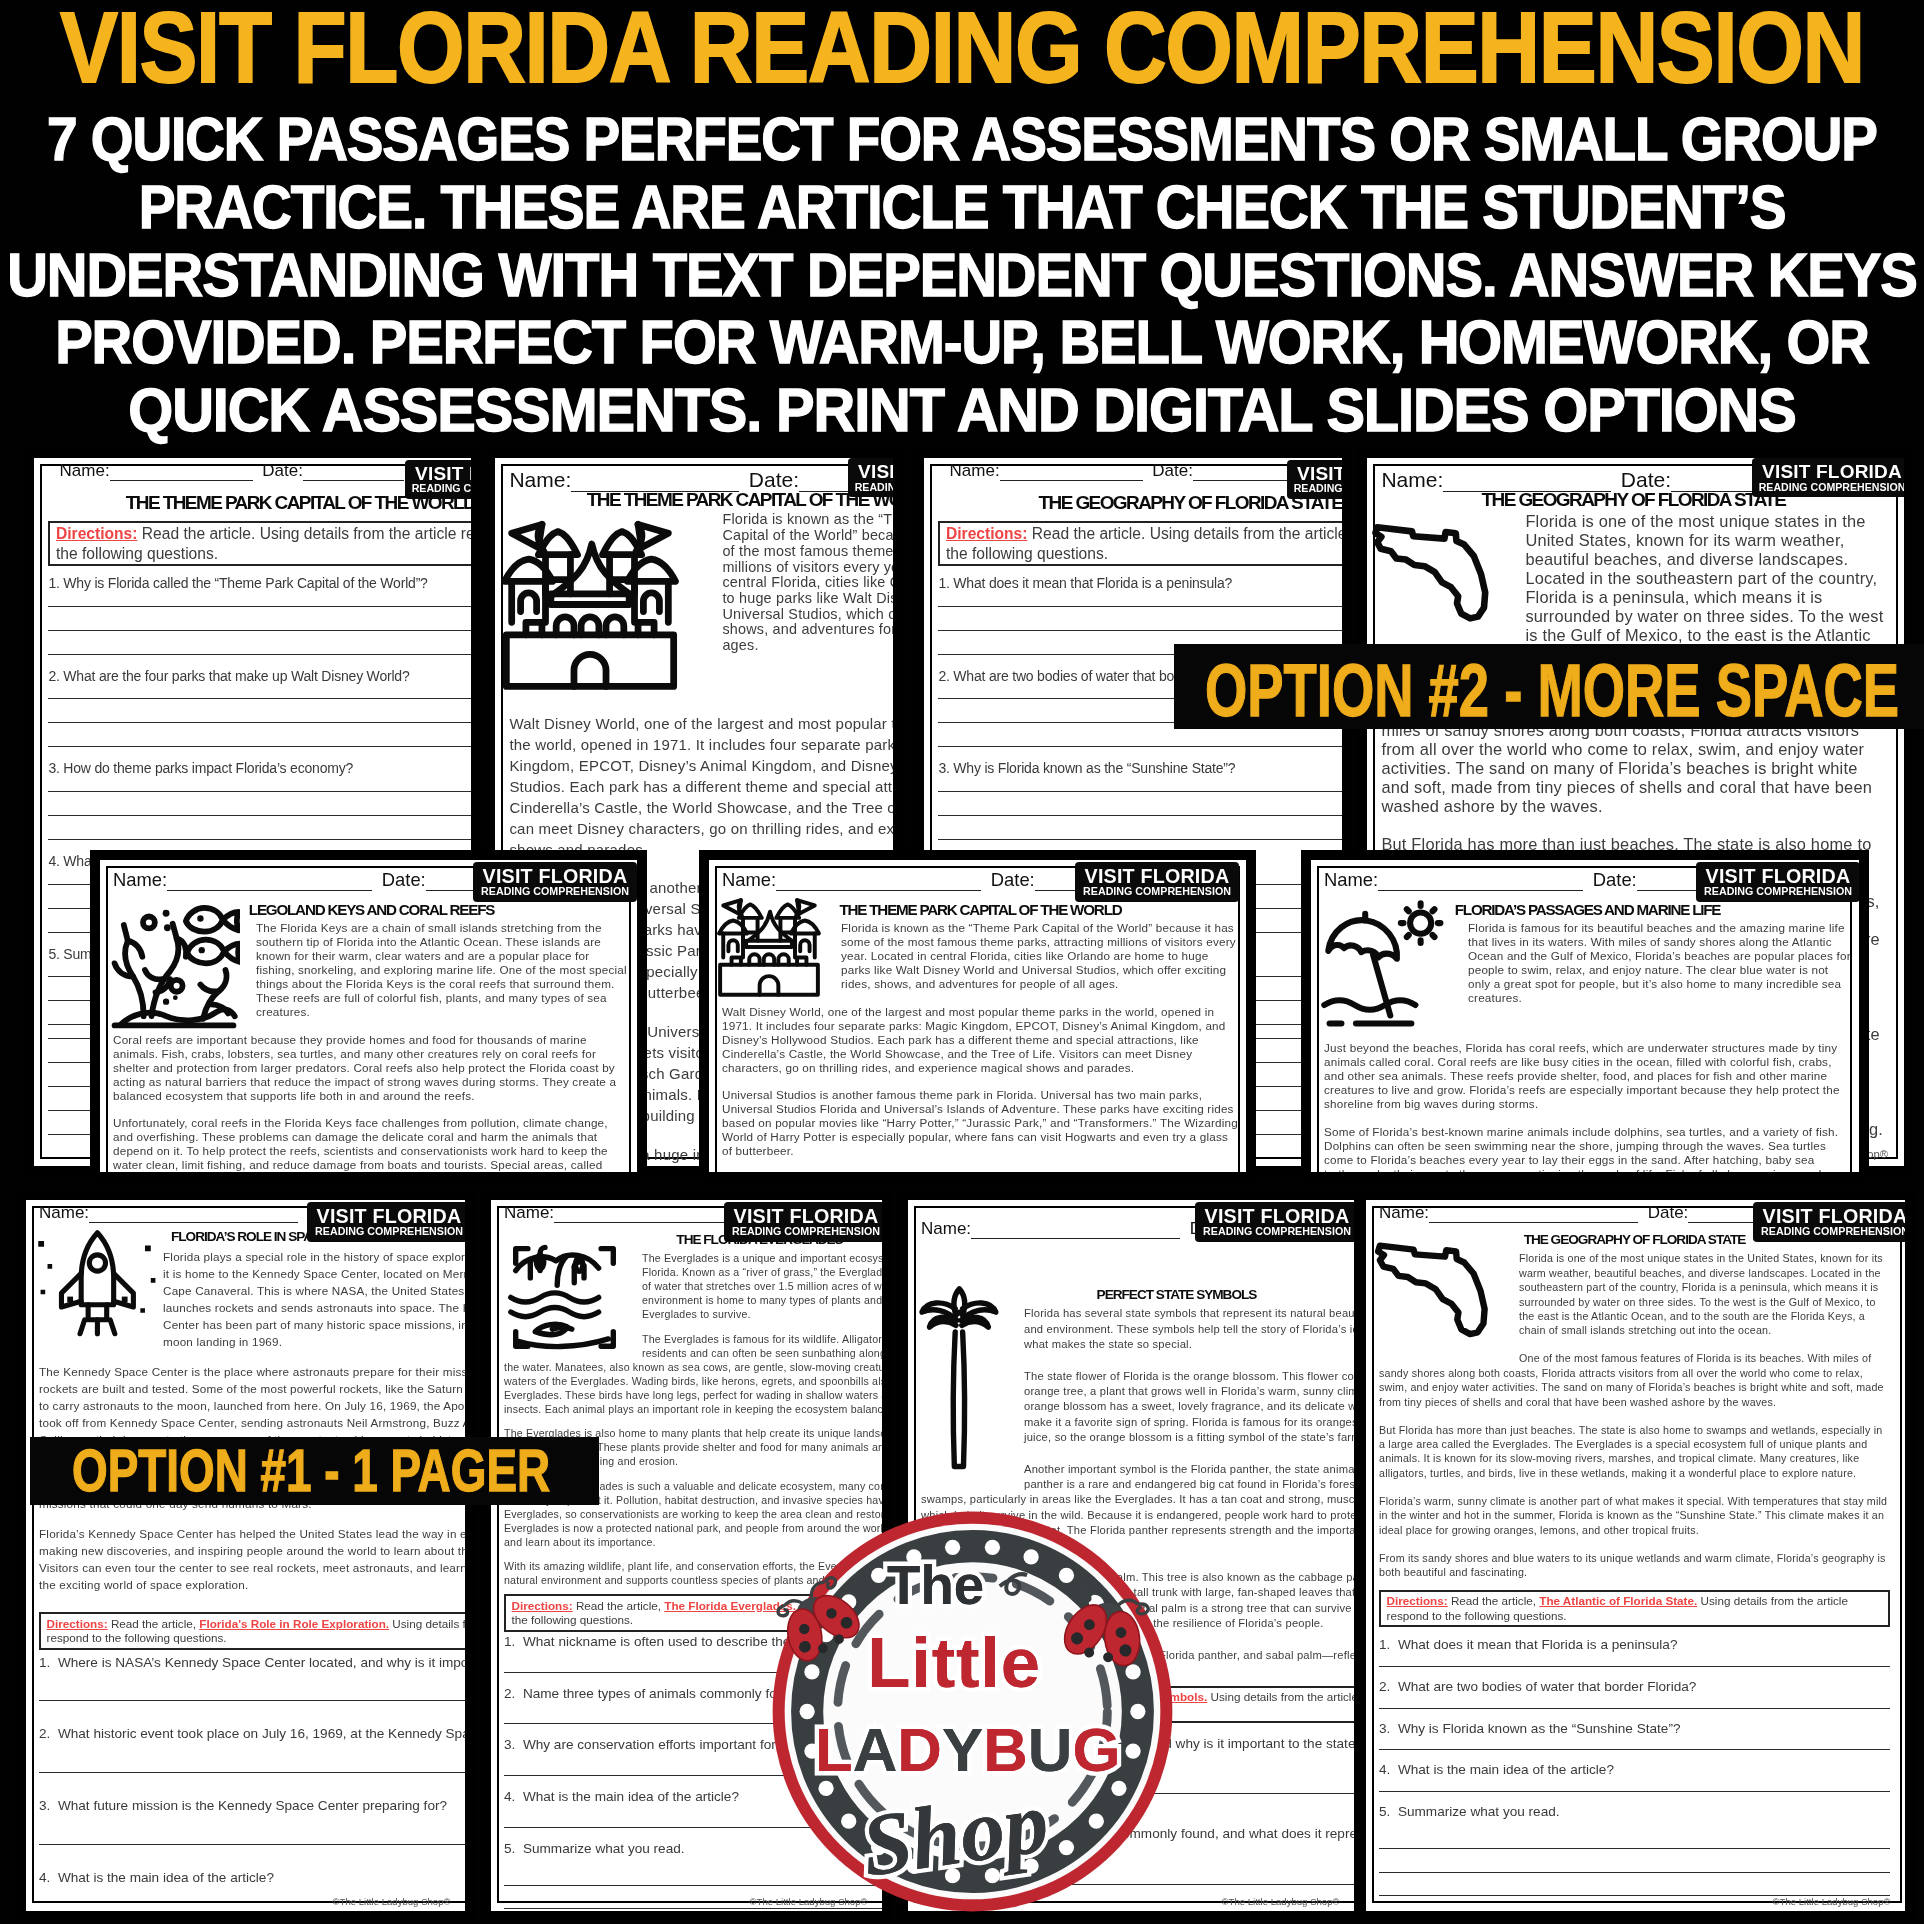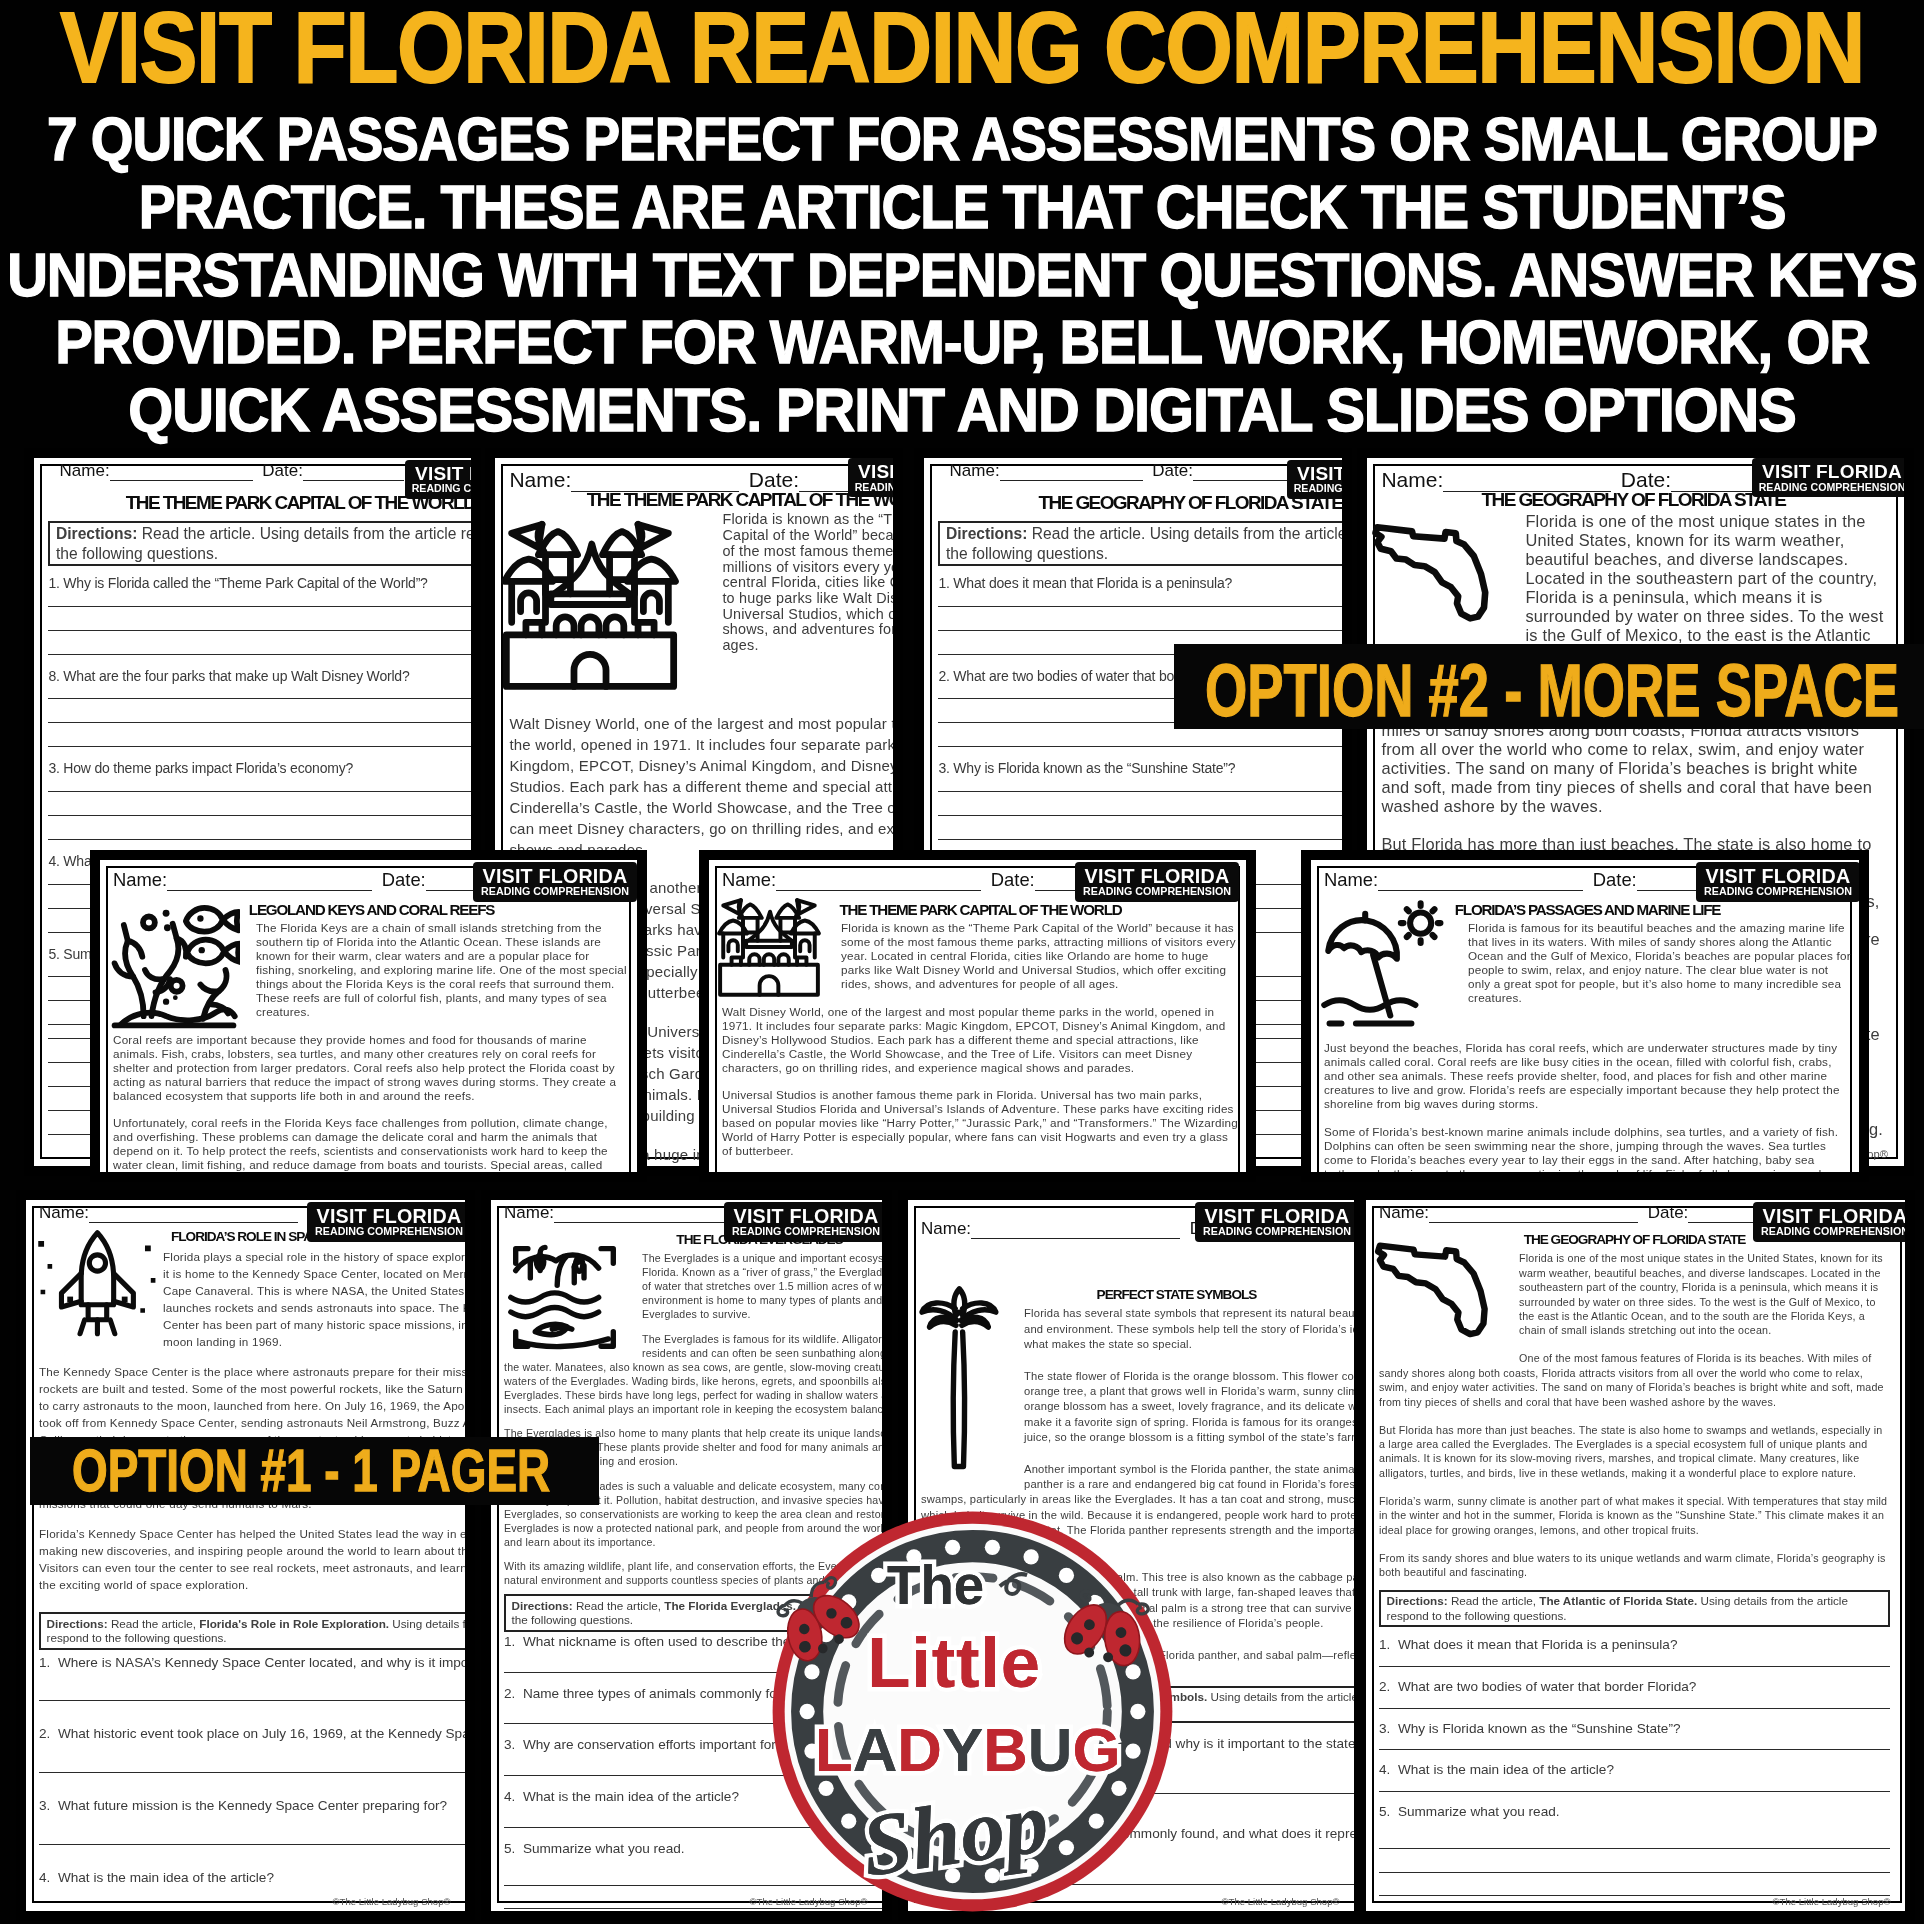--- a/index.html
+++ b/index.html
@@ -11,21 +11,21 @@
 .content{position:absolute;left:0;top:0;}
 .inset{position:absolute;border:2.4px solid #000;pointer-events:none;}
 .ndrow{display:flex;align-items:flex-end;color:#111;}
 .nline{border-bottom:1.6px solid #222;flex:none;}
 .badge{position:absolute;background:#0a0a0a;color:#fff;text-align:center;font-weight:700;border-radius:4px;z-index:5;}
 .ptitle{font-weight:700;color:#0c0c0c;text-align:center;white-space:nowrap;}
 .body{color:#3c3c3c;}
 .body p{margin:0;}
 .icoabs{position:absolute;line-height:0;}
 .dirs{border:2px solid #222;color:#3c3c3c;box-sizing:border-box;}
-.dirs b{color:#404040;}
+.dirs b{color:#ef4444;text-decoration:underline;}
 .q{color:#3a3a3a;}
 .rule{border-bottom:1.6px solid #2a2a2a;}
 .obanner{position:absolute;background:#060606;}
 .obtxt{position:absolute;color:#EFAC1B;font-weight:700;white-space:nowrap;transform-origin:left center;-webkit-text-stroke:1.3px #EFAC1B;}
 </style>
 </head>
 <body>
 <div id="canvas">
 
 <div class="hline title" style="top:-10.4px;transform:translateX(-50%) scaleX(0.861);">VISIT FLORIDA READING COMPREHENSION</div>
@@ -55,21 +55,21 @@
           <span class="nline" style="width:101px;"></span>
         </div>
   <div class="ptitle" style="font-size:19px;letter-spacing:-1.6px;margin-top:11.2px;">THE THEME PARK CAPITAL OF THE WORLD</div>
   <div class="dirs" style="margin-top:6.4px;font-size:15.6px;line-height:1.28;padding:0.8px 5.6px;"><b>Directions:</b> Read the article. Using details from the article respond to the following questions.</div>
 <div class="q" style="font-size:14px;line-height:19px;letter-spacing:-0.2px;margin-top:8px;white-space:nowrap;">1. Why is Florida called the “Theme Park Capital of the World”?</div>
         <div style="margin-top:-10.4px;">
           <div class="rule" style="height:23px;"></div>
           <div class="rule" style="height:23px;"></div>
           <div class="rule" style="height:23px;"></div>
         </div>
-        <div class="q" style="font-size:14px;line-height:19px;letter-spacing:-0.2px;margin-top:12px;white-space:nowrap;">8. What are the four parks that make up Walt Disney World?</div>
+        <div class="q" style="font-size:14px;line-height:19px;letter-spacing:-0.2px;margin-top:12px;white-space:nowrap;">2. What are the four parks that make up Walt Disney World?</div>
         <div style="margin-top:-10.4px;">
           <div class="rule" style="height:23px;"></div>
           <div class="rule" style="height:23px;"></div>
           <div class="rule" style="height:23px;"></div>
         </div>
         <div class="q" style="font-size:14px;line-height:19px;letter-spacing:-0.2px;margin-top:12px;white-space:nowrap;">3. How do theme parks impact Florida’s economy?</div>
         <div style="margin-top:-10.4px;">
           <div class="rule" style="height:23px;"></div>
           <div class="rule" style="height:23px;"></div>
           <div class="rule" style="height:23px;"></div>

